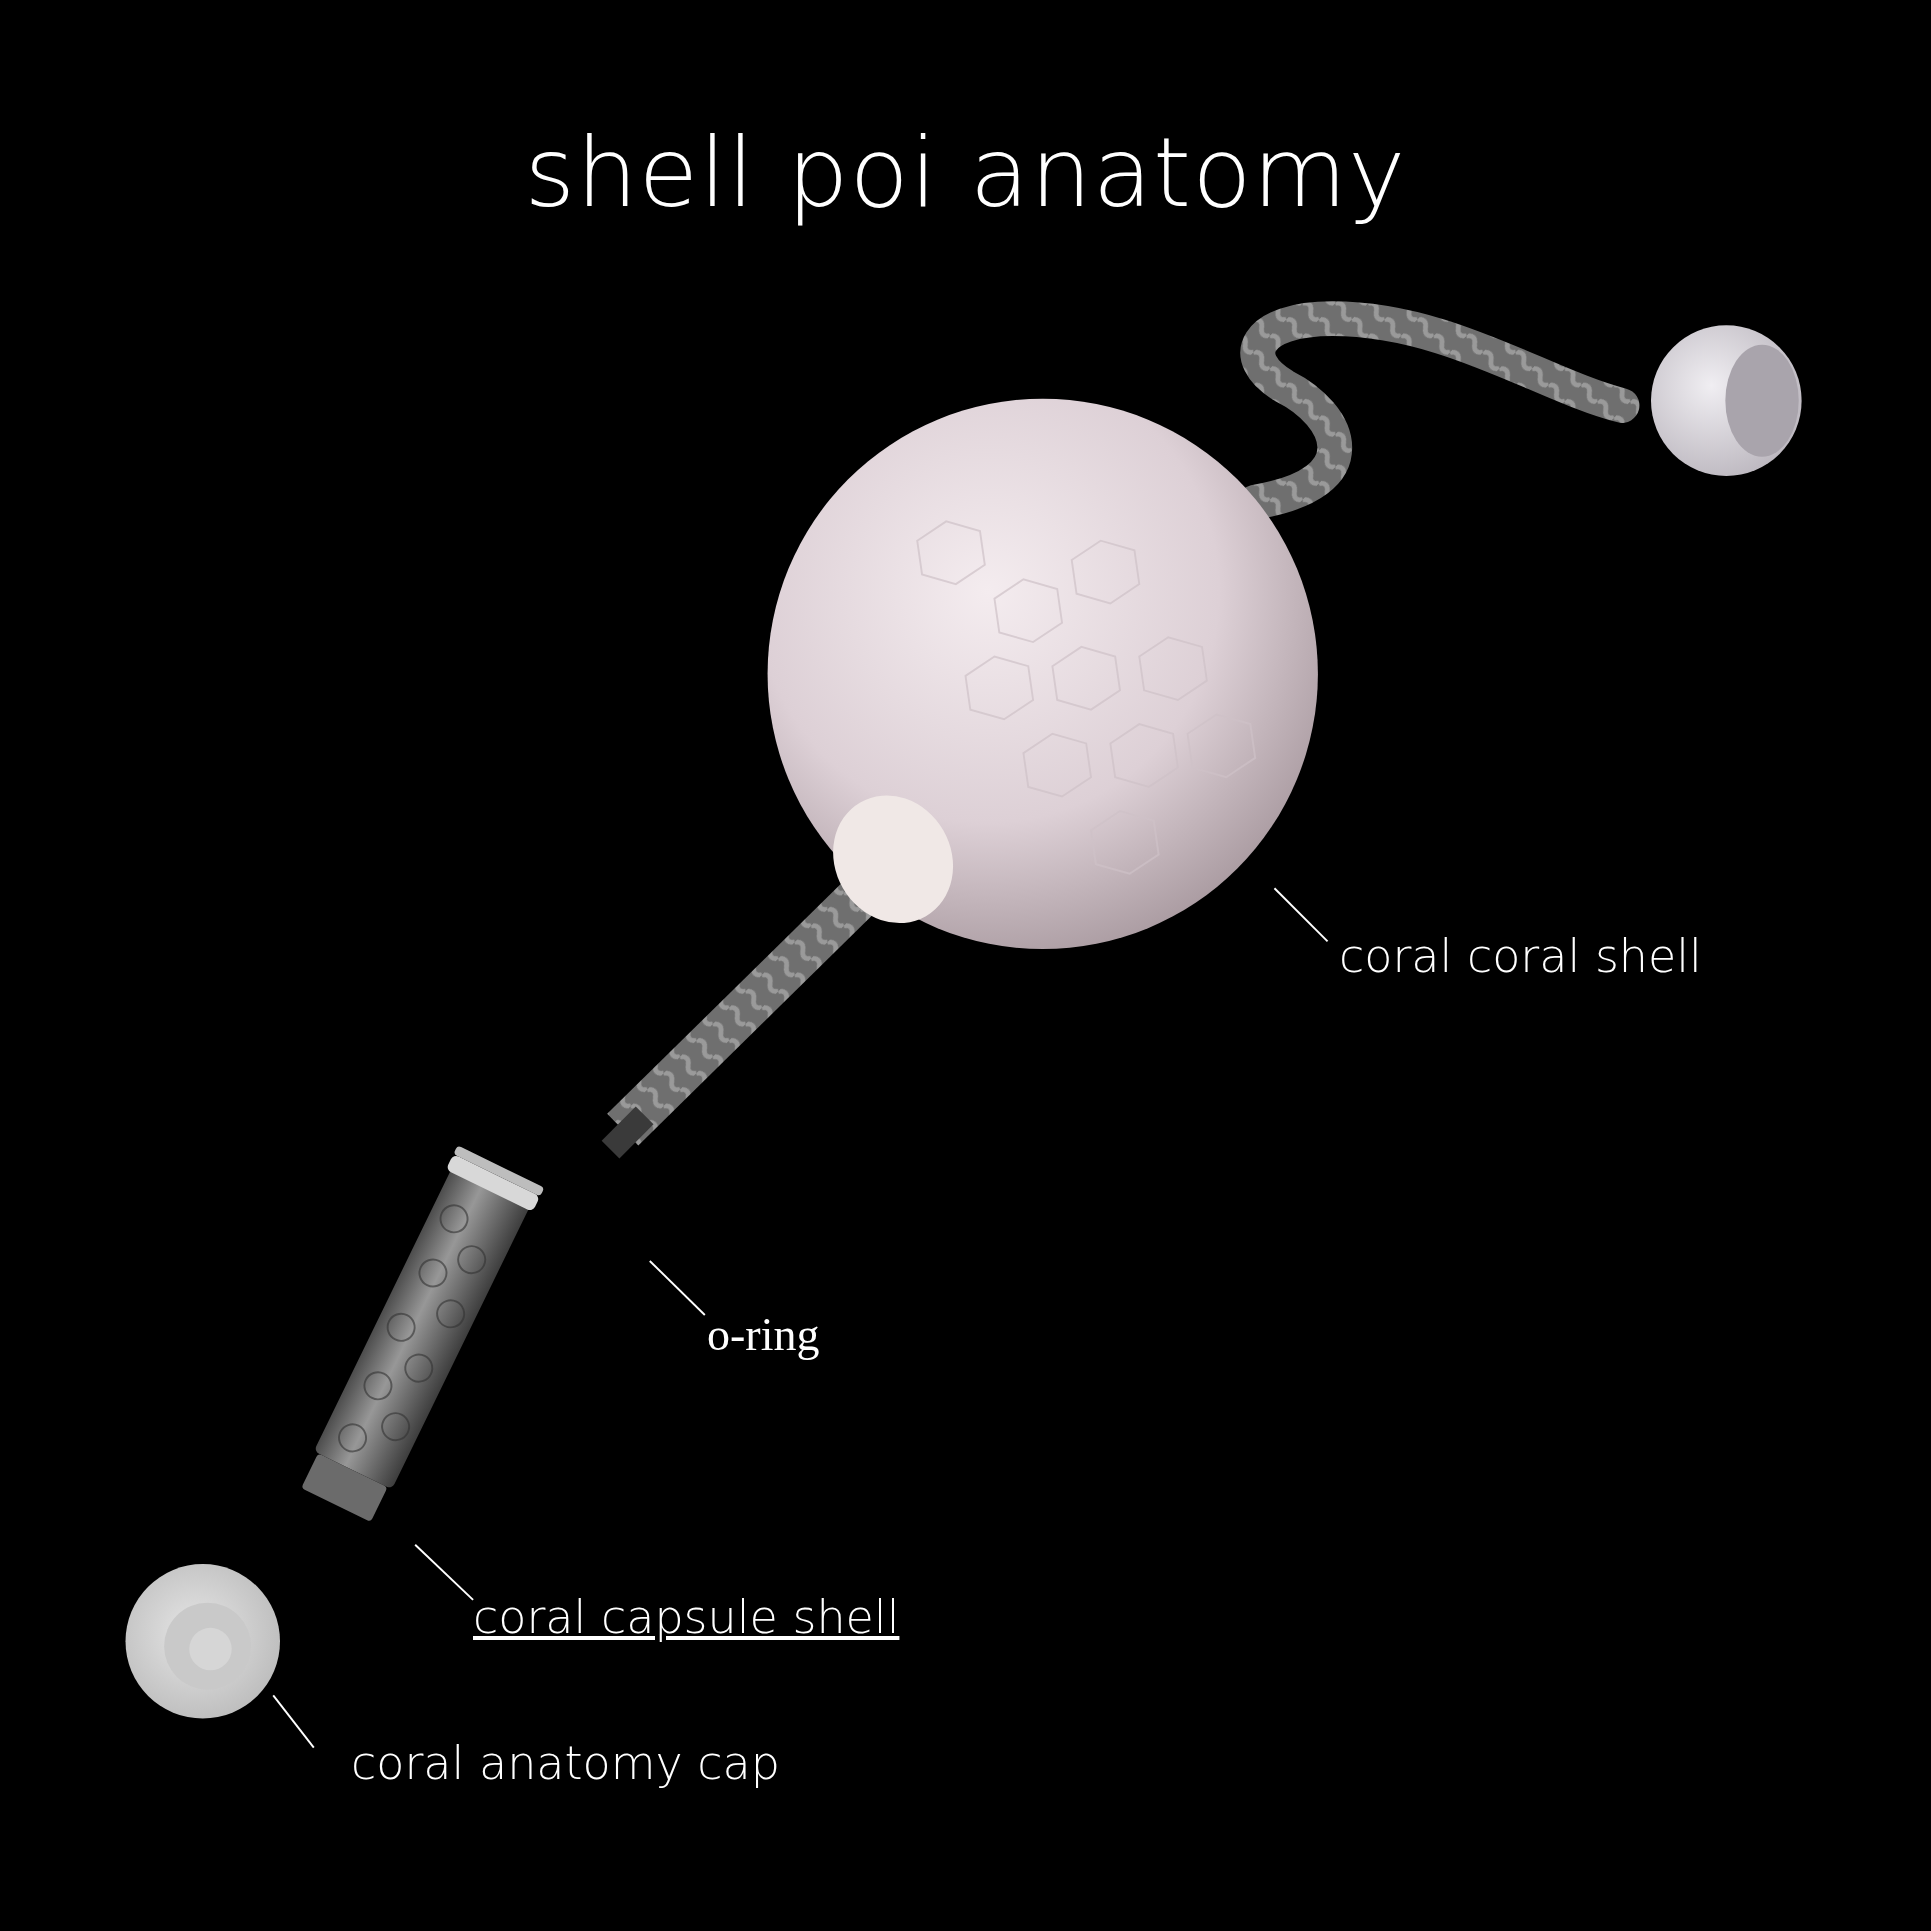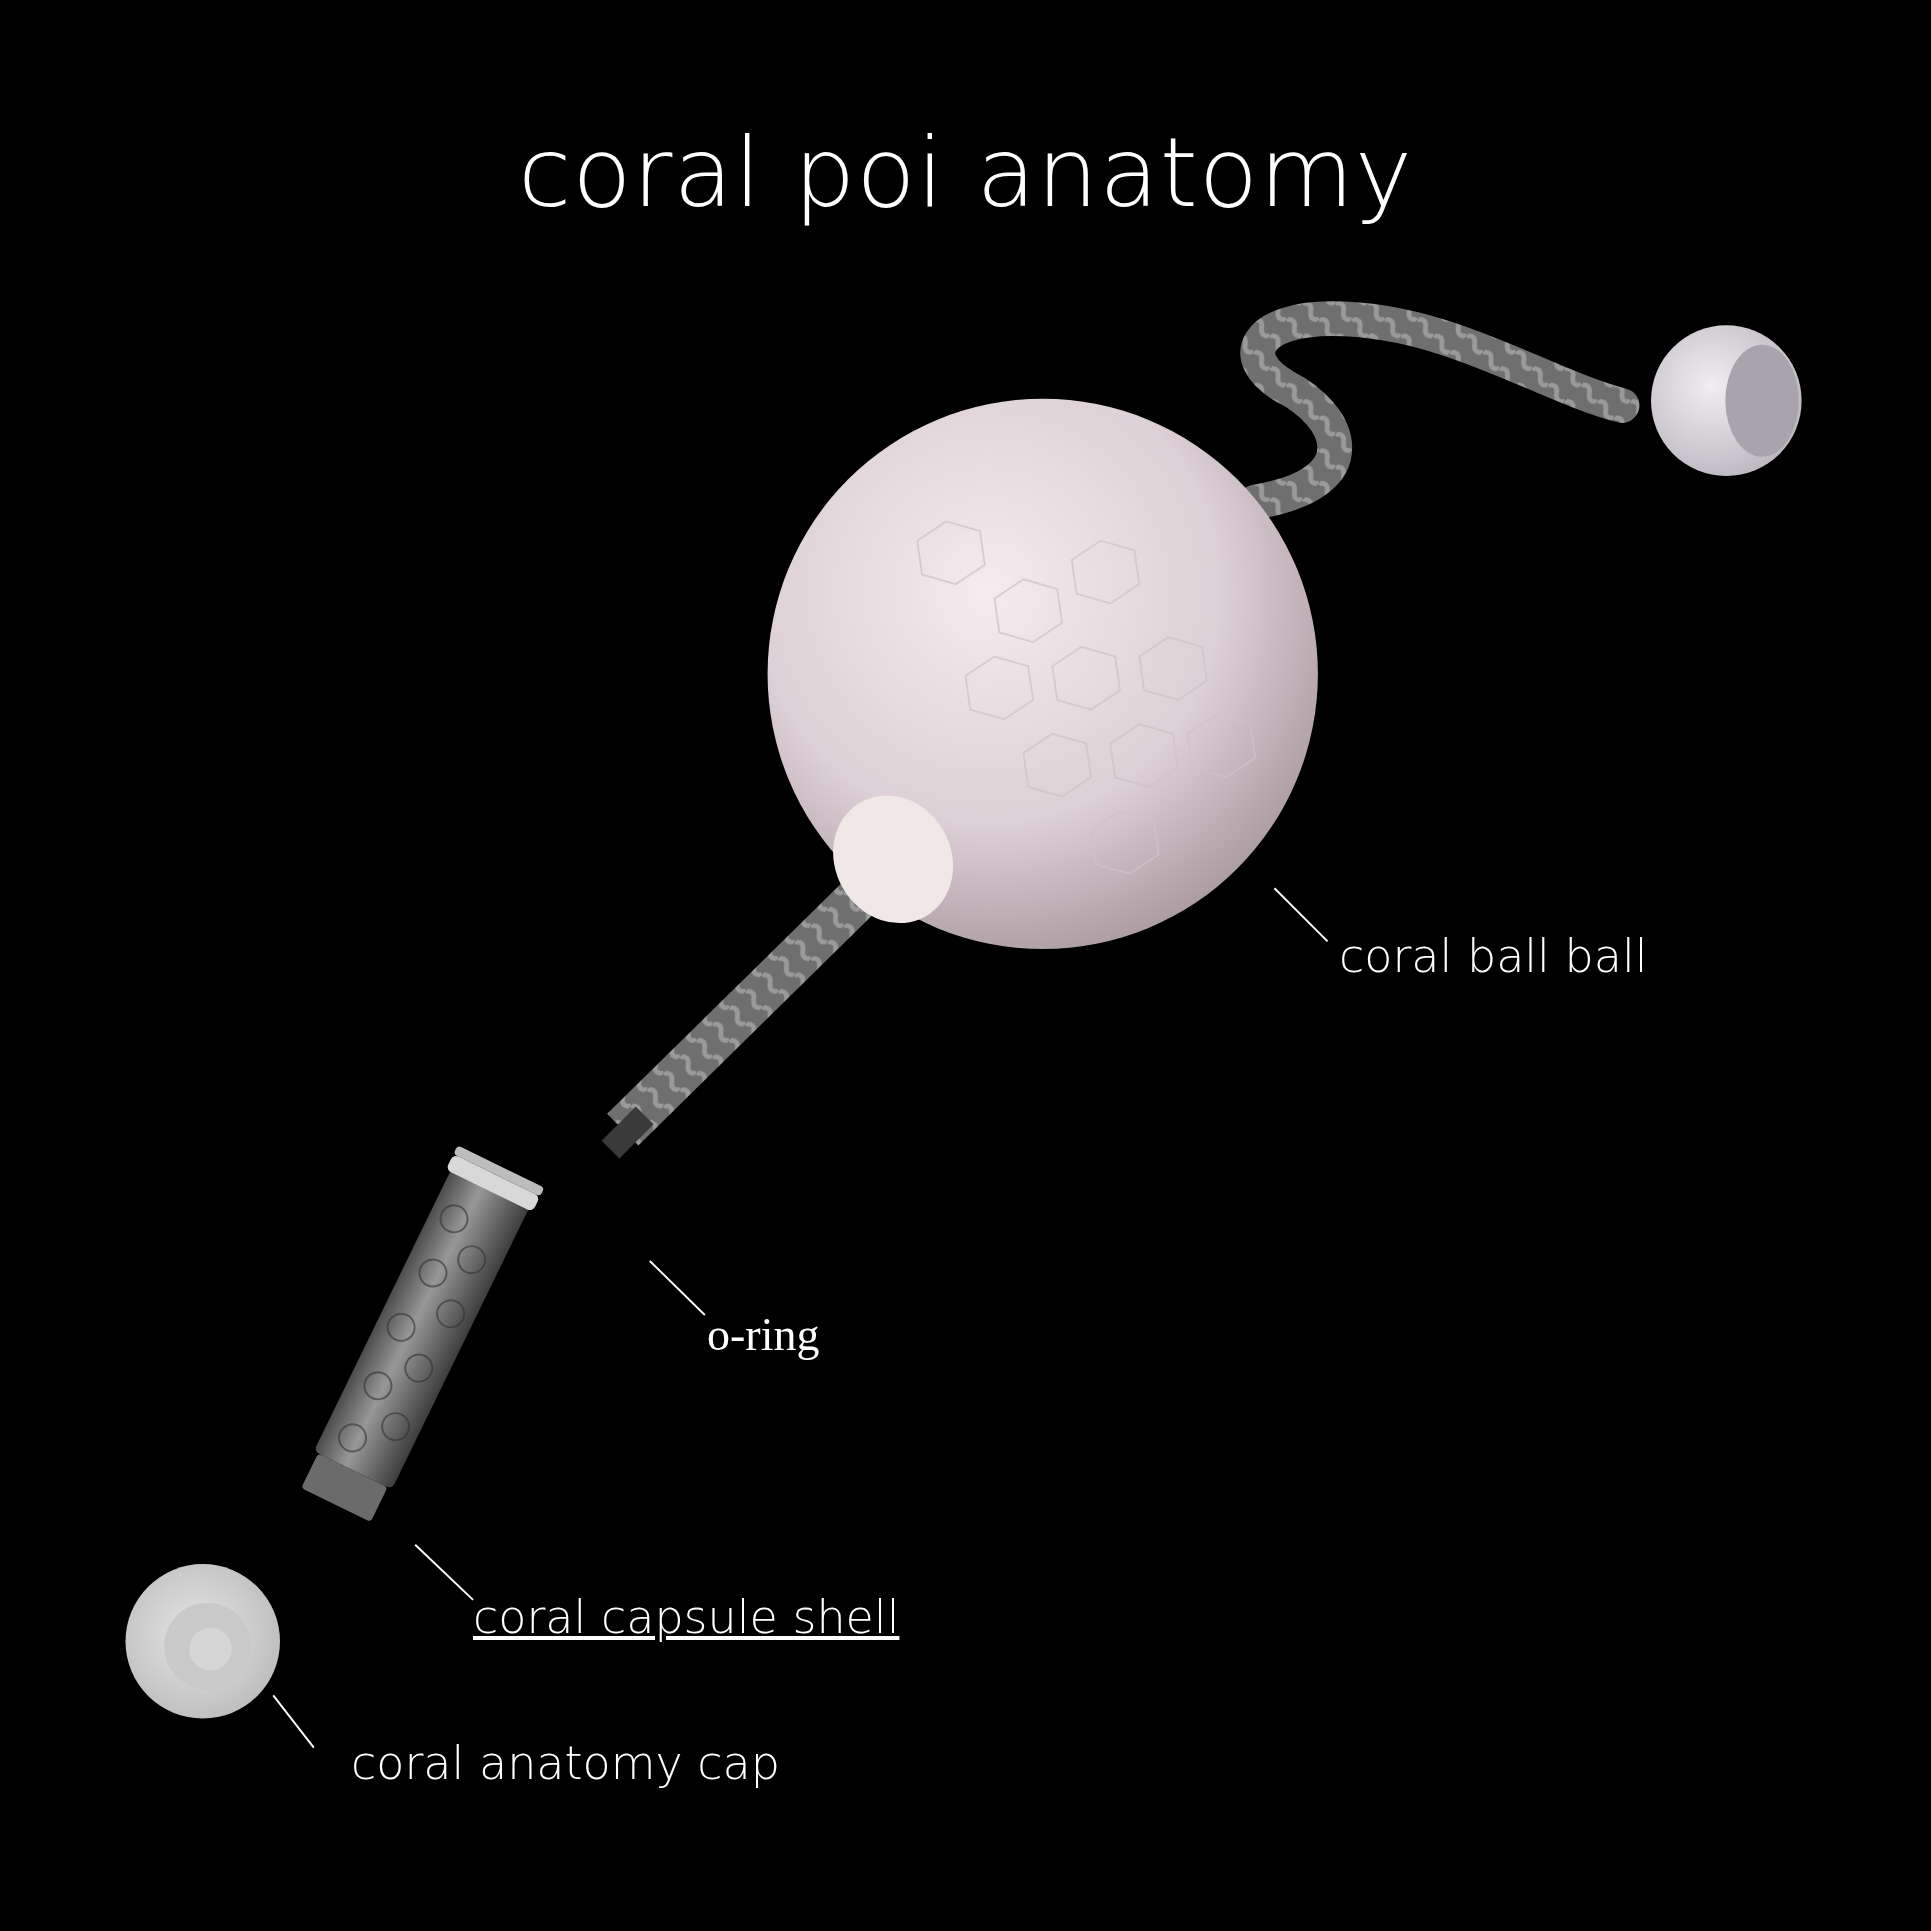--- a/index.html
+++ b/index.html
@@ -4,21 +4,21 @@
 <style>
   html, body { margin: 0; padding: 0; background: #000; }
   body { width: 1931px; height: 1931px; position: relative; overflow: hidden; font-family: "DejaVu Sans", sans-serif; color: #fff; }
   .title { position: absolute; left: 0; width: 1931px; top: 116px; text-align: center; font-size: 97px; font-weight: 300; letter-spacing: 1px; color: #fff; }
   .label { position: absolute; font-size: 46px; color: #fff; white-space: nowrap; font-weight: 300; }
   svg.scene { position: absolute; left: 0; top: 0; }
 </style>
 </head>
 <body>
 
-<div class="title">coral poi anatomy</div>
+<div class="title">shell poi anatomy</div>
 
 <svg class="scene" width="1931" height="1931" viewBox="0 0 2000 2000">
   <defs>
     <radialGradient id="ballGrad" cx="0.4" cy="0.35" r="0.7">
       <stop offset="0" stop-color="#f4ecef"></stop>
       <stop offset="0.6" stop-color="#ddd0d6"></stop>
       <stop offset="1" stop-color="#a8999f"></stop>
     </radialGradient>
     <radialGradient id="beadGrad" cx="0.4" cy="0.4" r="0.7">
       <stop offset="0" stop-color="#f0eef2"></stop>
@@ -90,17 +90,17 @@
     <circle cx="215" cy="1705" r="45" fill="#c9c9c9"></circle>
     <circle cx="218" cy="1708" r="22" fill="#d6d6d6"></circle>
   </g>
 
   <line x1="1320" y1="920" x2="1375" y2="975" stroke="#fff" stroke-width="2"></line>
   <line x1="673" y1="1306" x2="730" y2="1362" stroke="#fff" stroke-width="2"></line>
   <line x1="430" y1="1600" x2="490" y2="1657" stroke="#fff" stroke-width="2"></line>
   <line x1="283" y1="1756" x2="325" y2="1810" stroke="#fff" stroke-width="2"></line>
 </svg>
 
-<div class="label" style="left:1339px; top:929px;">coral ball ball</div>
+<div class="label" style="left:1339px; top:929px;">coral coral shell</div>
 <div class="label" style="left:707px; top:1308px;font-family:Liberation Serif, serif;">o-ring</div>
 <div class="label" style="left:473px; top:1590px;text-decoration:underline;">coral capsule shell</div>
 <div class="label" style="left:351px; top:1736px;">coral anatomy cap</div>
 
 
 </body></html>

